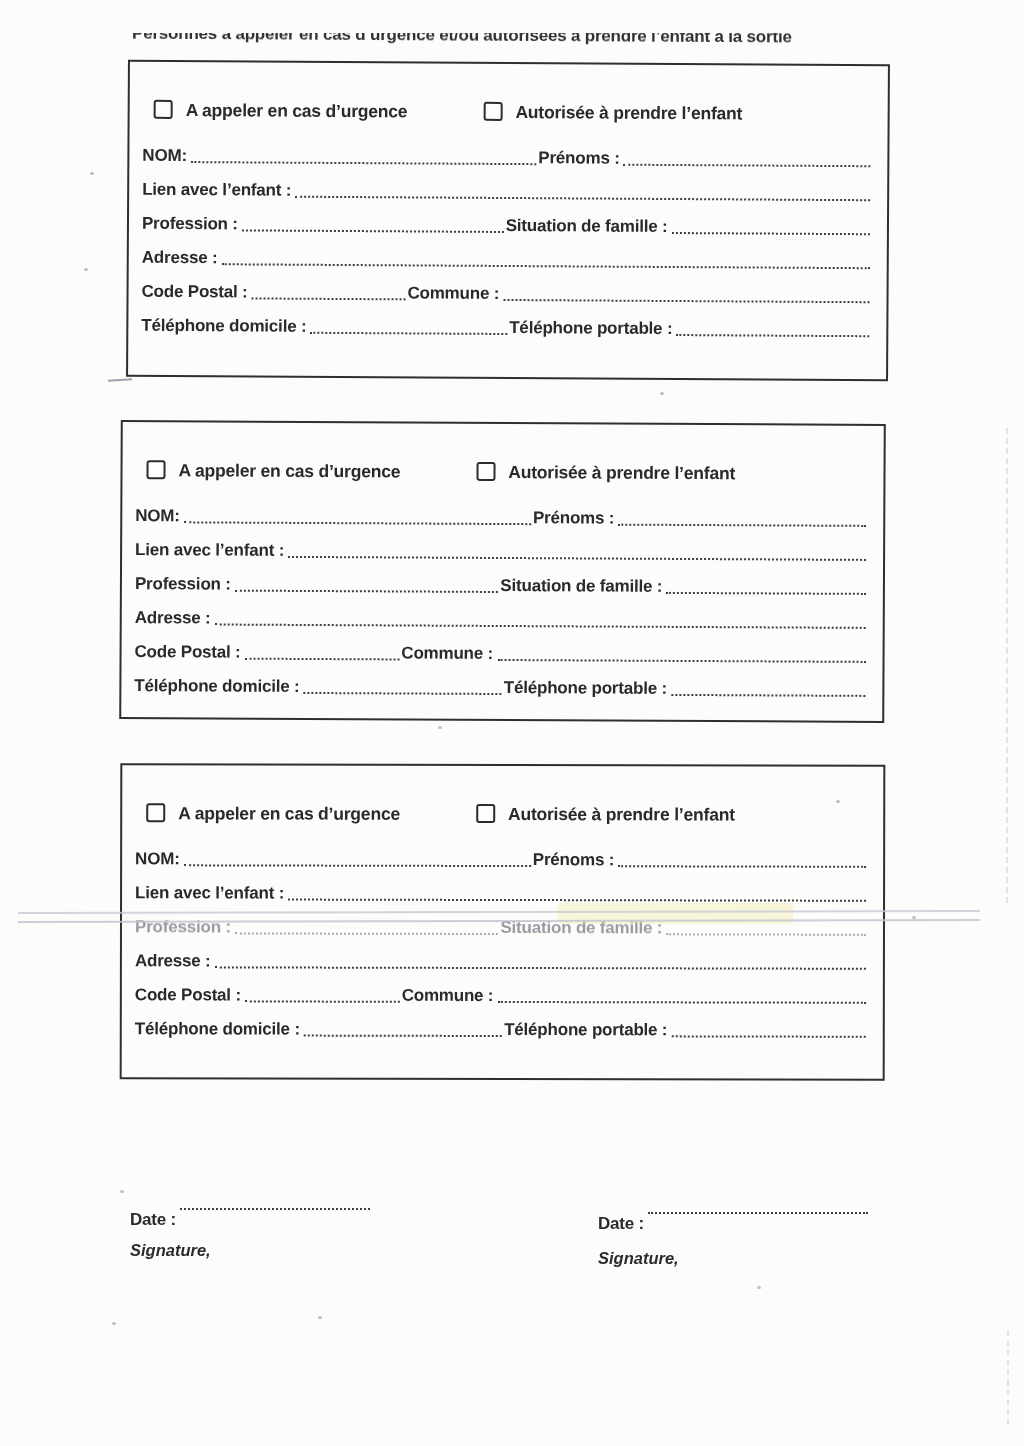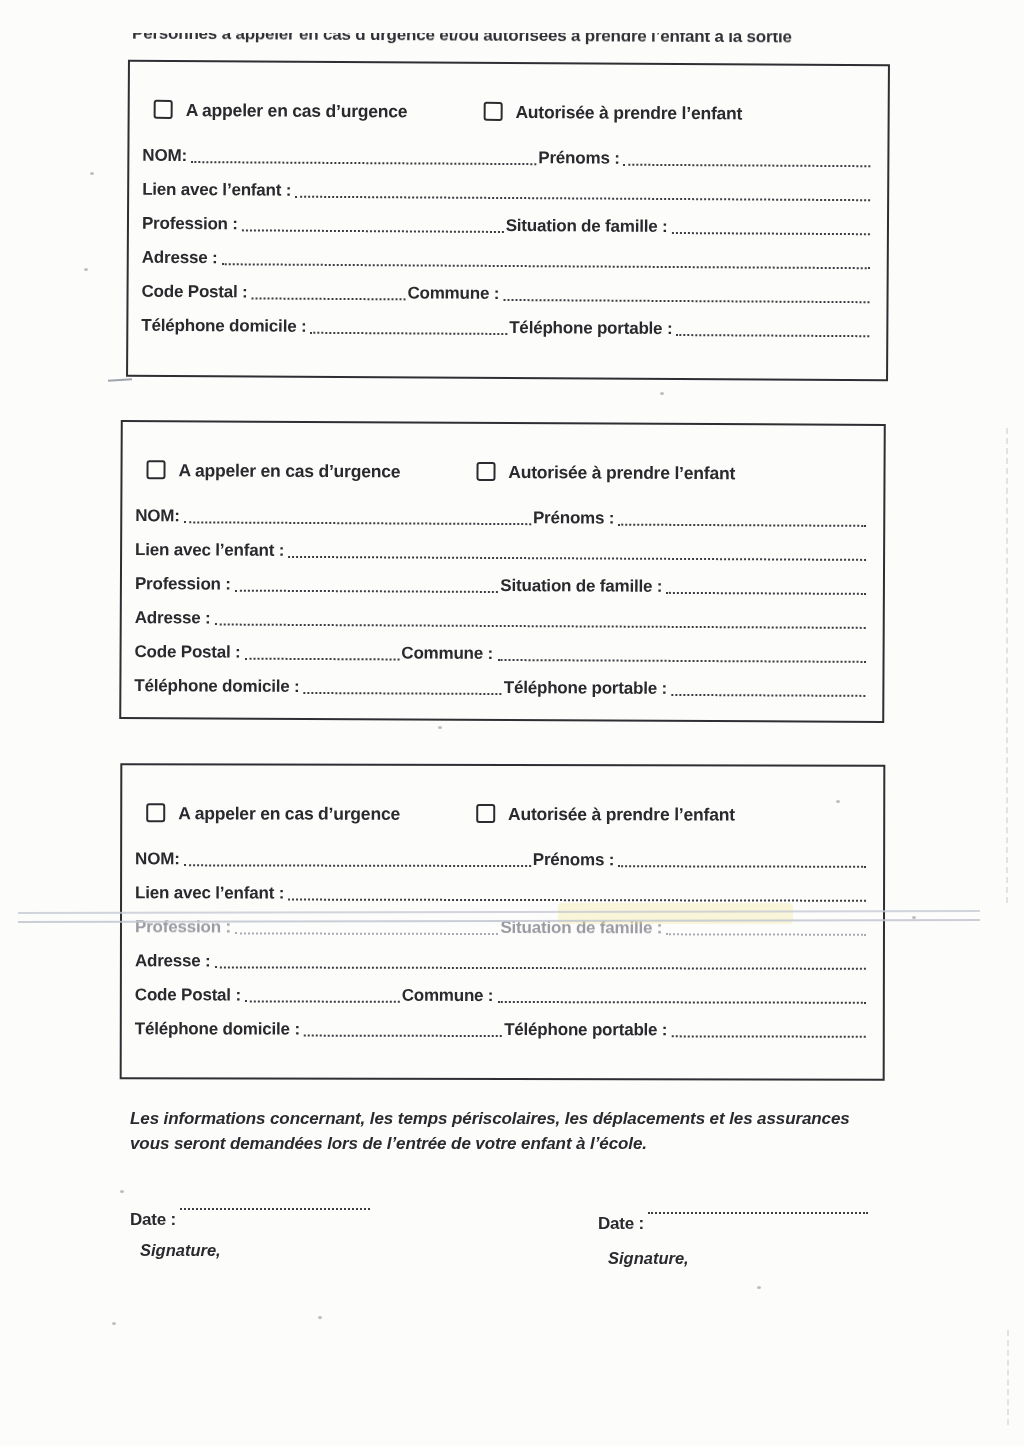--- a/index.html
+++ b/index.html
@@ -61,21 +61,21 @@
 
   
   .note {
     position:absolute; left:130px; top:1089px; width:748px;
     font-size:17px; font-style:italic; font-weight:700; line-height:25px; letter-spacing:-0.1px;
   }
   .engage { position:absolute; left:128px; top:1177px; width:770px; font-size:17px; font-weight:700; letter-spacing:-0.2px; }
   .date-row { position:absolute; display:flex; align-items:flex-start; }
   .date-row.left  { left:130px; top:1207px; width:242px; }
   .date-row.right { left:598px; top:1211px; width:272px; }
-  .sig { position:absolute; font-size:16.5px; font-style:italic; font-weight:700;margin-left:10px; }
+  .sig { position:absolute; font-size:16.5px; font-style:italic; font-weight:700; }
   .sig.left  { left:130px; top:1241px; }
   .sig.right { left:598px; top:1249px; }
 </style>
 </head>
 <body>
 
 <div class="page">
 
   <div class="title-clip">
     <div class="title-text">Personnes à appeler en cas d’urgence et/ou autorisées à prendre l’enfant à la sortie</div>
@@ -216,21 +216,20 @@
   <div class="speck" style="left:84px;top:268px"></div>
   <div class="speck" style="left:660px;top:392px"></div>
   <div class="speck" style="left:438px;top:726px"></div>
   <div class="speck" style="left:836px;top:800px"></div>
   <div class="speck" style="left:912px;top:916px"></div>
   <div class="speck" style="left:120px;top:1190px"></div>
   <div class="speck" style="left:757px;top:1286px"></div>
   <div class="speck" style="left:318px;top:1316px"></div>
   <div class="speck" style="left:112px;top:1322px"></div>
 
-  <p class="note">Les informations concernant, les temps périscolaires, les déplacements et les assurances vous seront demandées lors de l’entrée de votre enfant à l’école.</p>
 
   <div class="date-row left">
     <span class="lbl">Date :</span>
     <span class="dots"></span>
   </div>
   <div class="date-row right">
     <span class="lbl">Date :</span>
     <span class="dots"></span>
   </div>
   <div class="sig left">Signature,</div>

